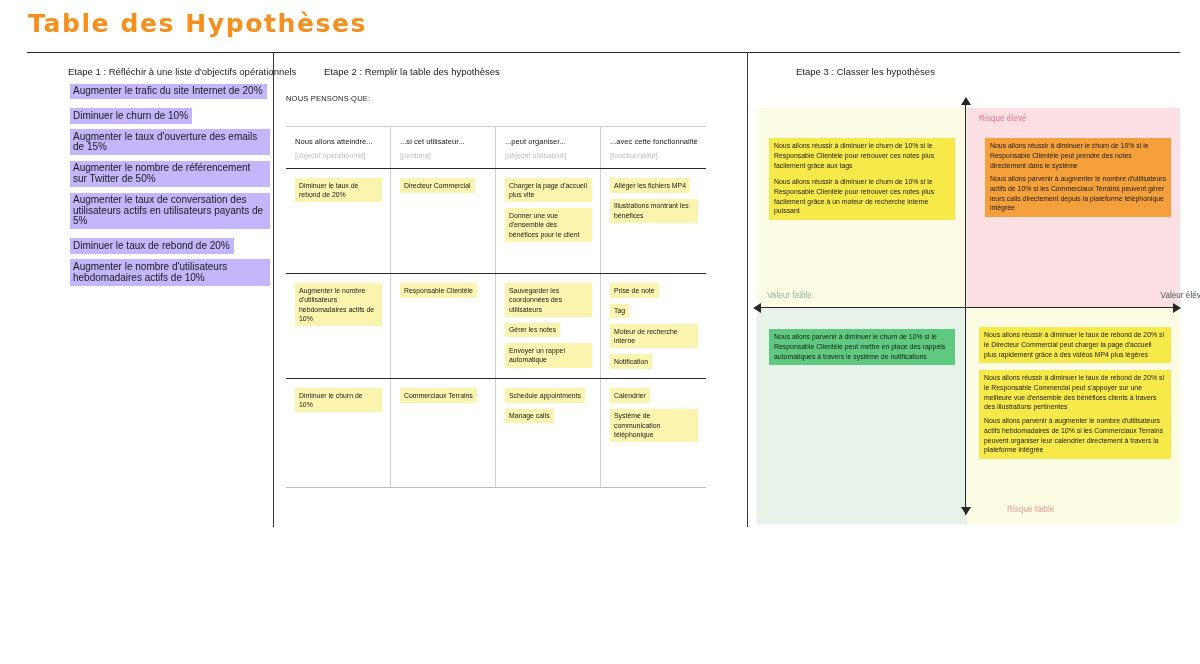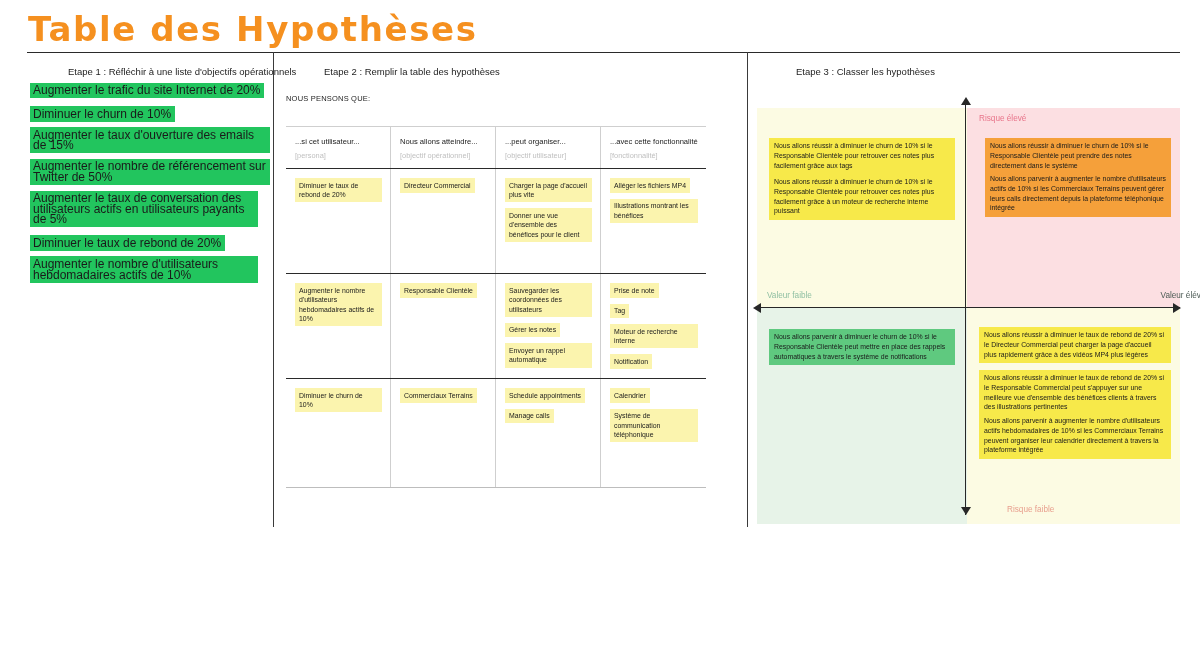--- a/index.html
+++ b/index.html
@@ -7,21 +7,21 @@
     width: 1200px; height: 664px;
     background: #ffffff;
     font-family: "Liberation Sans", sans-serif;
     overflow: hidden;
   }
   .page { position: relative; width: 1200px; height: 664px; background: #fff; }
 
   
   .title {
     position: absolute; left: 28px; top: 9px;
-    font-size: 34px; font-weight: bold; letter-spacing: 1.6px;
+    font-size: 25px; font-weight: bold; letter-spacing: 1.6px;
     color: #f5901f;
     font-family: "DejaVu Sans", sans-serif;
     white-space: nowrap;
   }
 
   
   .top-rule {
     position: absolute; left: 27px; top: 52px; width: 1153px; height: 0;
     border-top: 1.6px solid #2a2a2a;
   }
@@ -37,24 +37,25 @@
     position: absolute; font-size: 9.5px; color: #1d1d1d; white-space: nowrap; padding-left: 38px;
   }
   .sub-label {
     position: absolute; font-size: 7.5px; color: #1d1d1d; letter-spacing: .2px;
   }
 
   
   .step1 { position: absolute; left: 30px; top: 66px; width: 240px; }
   .step1 .goal {
     display: inline-block;
-    background: #22c55e;
-    font-size: 12px; line-height: 10.6px; color: #1a1a1a;
+    background: #c4b5fd;
+    font-size: 10px; line-height: 10.6px; color: #1a1a1a;
     padding: 2.5px 4px 2.5px 3px;
     margin-bottom: 5.5px;
+    margin-left: 40px;
   }
 
   
   .table { position: absolute; left: 286px; top: 126px; width: 420px; }
   .trow { display: flex; width: 420px; }
   .thead { border-top: 1px solid #cfcfcf; border-bottom: 1.5px solid #2a2a2a; }
   .tbody-row { border-bottom: 1.5px solid #2a2a2a; }
   .tbody-row.last { border-bottom: 1px solid #bdbdbd; }
   .tcell {
     width: 105px; padding: 9px 8px 9px 9px;
@@ -145,26 +146,26 @@
     <div><span class="goal">Diminuer le taux de rebond de 20%</span></div>
     <div><span class="goal" style="max-width:228px;">Augmenter le nombre d'utilisateurs hebdomadaires actifs de 10%</span></div>
   </div>
 
   <div class="panel-head" style="left:286px; top:66px;">Etape 2 : Remplir la table des hypothèses</div>
   <div class="sub-label" style="left:286px; top:94px;">NOUS PENSONS QUE:</div>
 
   <div class="table">
     <div class="trow thead">
       <div class="tcell">
+        <div class="th-main">Nous allons atteindre...</div>
+        <div class="th-sub">[objectif opérationnel]</div>
+      </div>
+      <div class="tcell">
         <div class="th-main">...si cet utilisateur...</div>
         <div class="th-sub">[persona]</div>
-      </div>
-      <div class="tcell">
-        <div class="th-main">Nous allons atteindre...</div>
-        <div class="th-sub">[objectif opérationnel]</div>
       </div>
       <div class="tcell">
         <div class="th-main">...peut organiser...</div>
         <div class="th-sub">[objectif utilisateur]</div>
       </div>
       <div class="tcell">
         <div class="th-main">...avec cette fonctionnalité</div>
         <div class="th-sub">[fonctionnalité]</div>
       </div>
     </div>

